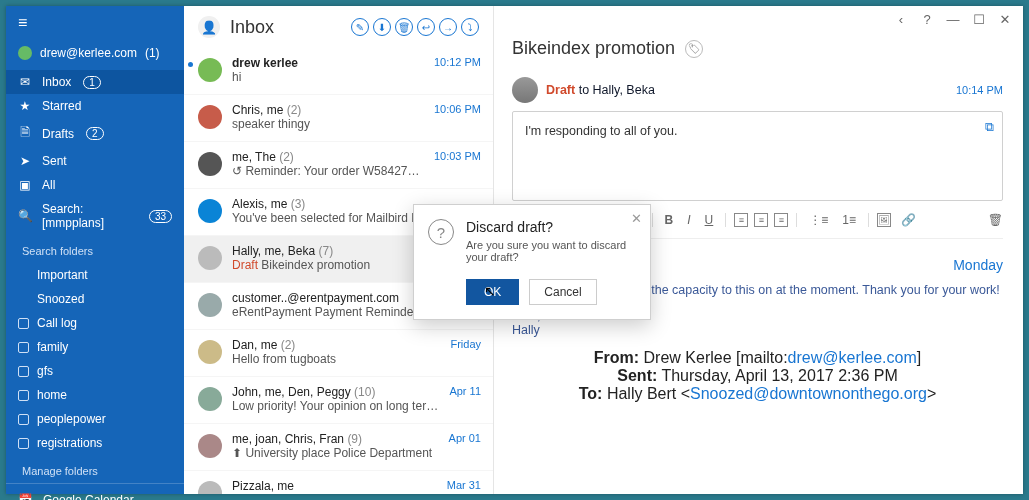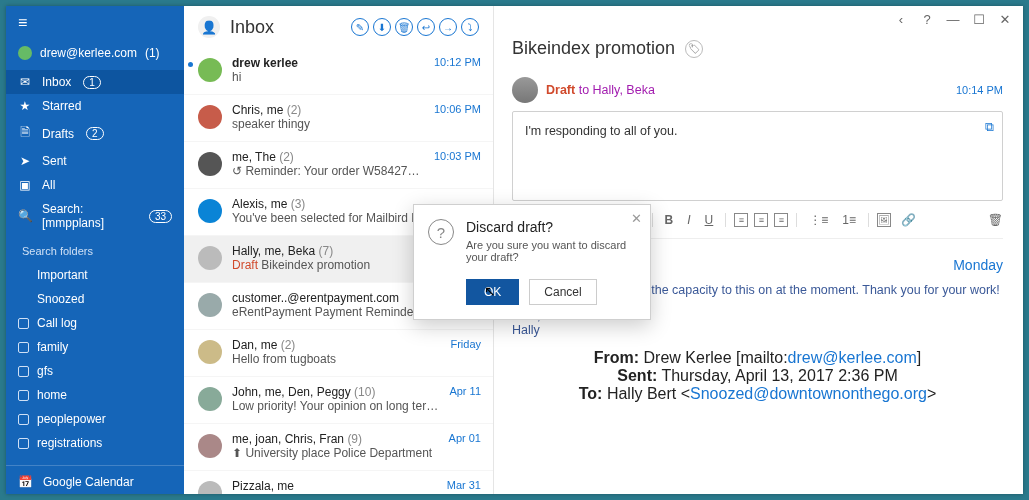--- a/index.html
+++ b/index.html
@@ -42,21 +42,21 @@
 
 .reader { flex: 1; display: flex; flex-direction: column; padding: 14px 20px 0 18px; overflow: hidden; position: relative; }
 .titlebar-ctrls { position: absolute; top: 0; right: 6px; display: flex; gap: 10px; color: #666; font-size: 13px; padding: 6px 4px; }
 .titlebar-ctrls span { cursor: pointer; width: 16px; text-align: center; }
 .reader h1 { font-size: 18px; font-weight: 400; color: #333; display: flex; align-items: center; gap: 10px; margin-top: 18px; }
 .reader h1 .tag-ic { width: 18px; height: 18px; border: 1px solid #bbb; border-radius: 50%; display: flex; align-items: center; justify-content: center; font-size: 10px; color: #888; }
 .draft-head { display: flex; align-items: center; padding: 18px 0 8px; gap: 8px; }
 .draft-head .av { width: 26px; height: 26px; border-radius: 50%; background: #ccc; }
 .draft-head .lbl { font-size: 12.5px; }
 .draft-head .lbl .d { color: #d14a2c; font-weight: 600; }
-.draft-head .lbl .to { color: #a21caf; }
+.draft-head .lbl .to { color: #0f172a; }
 .draft-head .time { margin-left: auto; font-size: 11px; color: #1976d2; }
 .editor-box { border: 1px solid #d0d0d0; border-radius: 2px; padding: 12px; font-size: 12.5px; color: #333; min-height: 90px; position: relative; }
 .editor-box .pop { position: absolute; right: 8px; top: 8px; color: #1976d2; cursor: pointer; }
 .format-bar { display: flex; align-items: center; gap: 6px; padding: 8px 0; color: #666; font-size: 12px; border-bottom: 1px solid #eee; }
 .format-bar .bt { padding: 2px 4px; cursor: pointer; }
 .format-bar .sep { width: 1px; height: 14px; background: #ddd; margin: 0 2px; }
 .format-bar .trash { margin-left: auto; cursor: pointer; }
 .reply-thread { padding: 14px 0; font-size: 12.5px; color: #333; }
 .reply-head { display: flex; align-items: center; padding: 4px 0 10px; gap: 4px; }
 .reply-head .sender { color: #8459c0; font-weight: 600; font-size: 12.5px; }
@@ -148,20 +148,21 @@
         </li>
         <li>
           <span class="box"></span>
           <span>peoplepower</span>
         </li>
         <li>
           <span class="box"></span>
           <span>registrations</span>
         </li>
       </ul>
+    <div class="section-label" style="cursor:pointer">Manage folders</div>
     <ul class="apps" id="apps">
         <li>
           <span class="ic">📅</span>
           <span>Google Calendar</span>
         </li>
       </ul>
   </div>
 
   <div class="list-pane">
     <div class="list-header">

